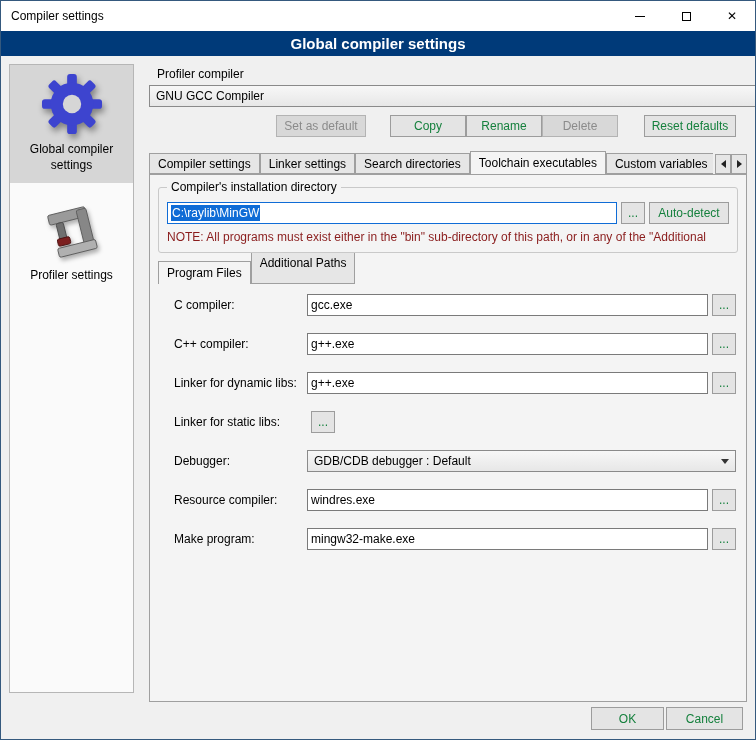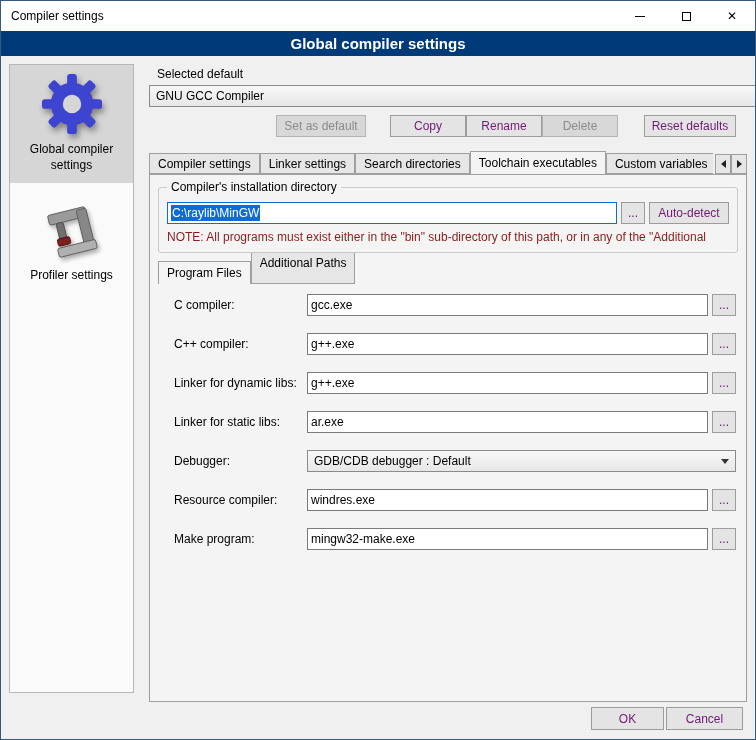--- a/index.html
+++ b/index.html
@@ -41,21 +41,21 @@
 
   
   .combo { height: 22px; border: 1px solid #8a8a8a; background: linear-gradient(#f7f7f7, #e7e7e7);
     display: flex; align-items: center; padding-left: 6px; position: relative; overflow: hidden; white-space: nowrap; }
   .sc-combo { width: 662px; }
   .combo-btn { position: absolute; right: 1px; top: 1px; bottom: 1px; width: 18px; display: flex; align-items: center; justify-content: center; }
   .arrow-down { width: 0; height: 0; border-left: 4px solid transparent; border-right: 4px solid transparent; border-top: 5px solid #333; }
 
   
   .btn { height: 22px; background: #e4e4e4; border: 1px solid #9c9c9c; font-size: 12px;
-    font-family: inherit; padding: 0 6px; color: #701a75; white-space: nowrap; }
+    font-family: inherit; padding: 0 6px; color: #15803d; white-space: nowrap; }
   .btn.disabled { background: #d8d8d8; color: #8b8b8b; border-color: #b3b3b3; }
   .w90 { width: 90px; } .w76 { width: 76px; } .w92 { width: 92px; }
   .sp24 { width: 24px; display: inline-block; } .sp26 { width: 26px; display: inline-block; }
 
   .toolbar { display: flex; justify-content: flex-end; margin-top: 8px; padding-right: 11px; }
 
   
   .tabrow { display: flex; align-items: flex-end; margin-top: 13px; height: 24px; position: relative; z-index: 2; }
   .tabs { display: flex; align-items: flex-end; overflow: hidden; flex: 1; height: 24px; }
   .tab { flex: 0 0 auto; height: 21px; line-height: 21px; padding: 0 8px; background: #e6e6e6;
@@ -157,21 +157,21 @@
           <rect x="17" y="19" width="8" height="20" rx="2" fill="#6f6f6f" stroke="#4c4c4c"></rect>
           <rect x="14" y="36" width="14" height="8" rx="2" fill="#7c1f1f" stroke="#4c1212"></rect>
         </g>
       </svg>
       <div class="side-label">Profiler settings</div>
     </div>
   </div>
 
   <div class="main">
 
-    <div class="sc-label">Selected default</div>
+    <div class="sc-label">Profiler compiler</div>
 
     <div class="combo sc-combo">
       <span>GNU GCC Compiler</span>
       <span class="combo-btn">
         <span class="arrow-down"></span>
       </span>
     </div>
 
     <div class="toolbar">
       <button class="btn disabled w90">Set as default</button>
@@ -242,23 +242,20 @@
         <div class="frow">
           <div class="flabel">Linker for dynamic libs:</div>
           <div class="textbox">
             <span>g++.exe</span>
           </div>
           <button class="btn browse">...</button>
         </div>
 
         <div class="frow">
           <div class="flabel">Linker for static libs:</div>
-          <div class="textbox">
-            <span>ar.exe</span>
-          </div>
           <button class="btn browse">...</button>
         </div>
 
         <div class="frow">
           <div class="flabel">Debugger:</div>
           <div class="combo fcombo">
             <span>GDB/CDB debugger : Default</span>
             <span class="combo-btn">
               <span class="arrow-down"></span>
             </span>

